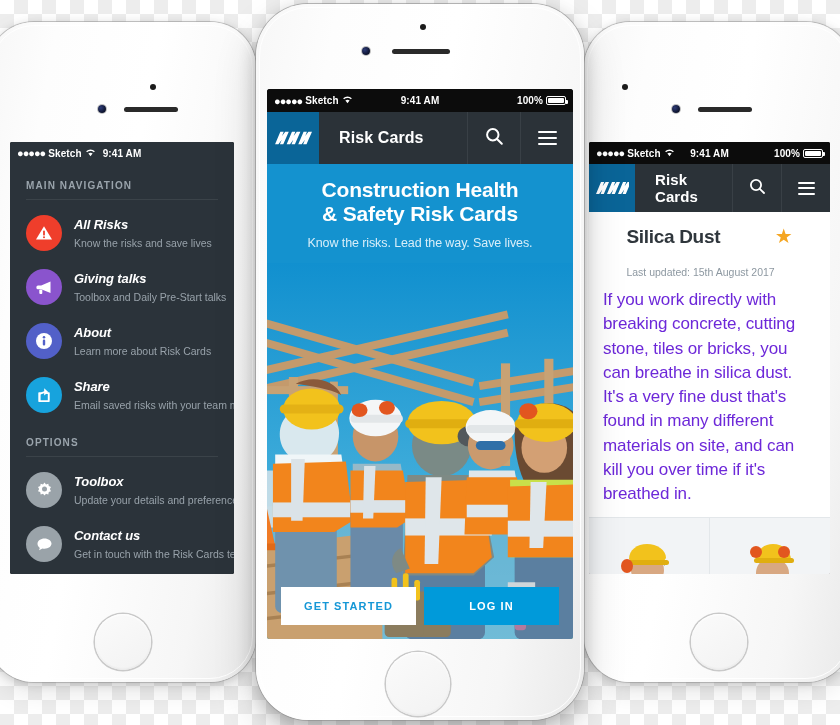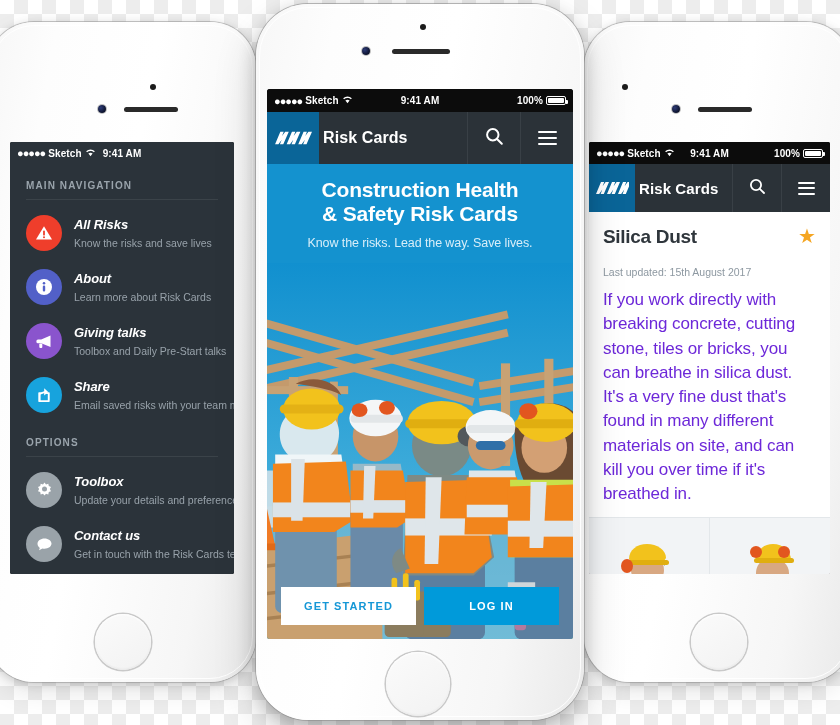--- a/index.html
+++ b/index.html
@@ -105,21 +105,21 @@
     color: #fff;
   }
   .logo-box {
     background: #0a6598;
     display: flex; align-items: center; justify-content: center;
   }
   .logo-glyph { display: block; }
   .nav-title {
     display: flex; align-items: center;
     font-weight: bold;
-    padding-left: 4px;
+    padding-left: 20px;
     flex: 1;
     letter-spacing: 0.1px;
   }
   .nav-btn {
     display: flex; align-items: center; justify-content: center;
     border-left: 1px solid rgba(255,255,255,0.07);
   }
   .hamburger { display: flex; flex-direction: column; gap: 3.5px; }
   .hamburger span { display:block; background:#fff; border-radius: 1px; }
 
@@ -177,21 +177,21 @@
     display: flex; align-items: center; justify-content: center;
   }
   .d-text { min-width: 0; }
   .d-title { color: #ffffff; font-size: 13px; font-weight: bold; line-height: 1.2; letter-spacing: -0.1px; font-style: italic; }
   .d-sub {
     color: #98a2aa; font-size: 10.5px; line-height: 1.3; margin-top: 2px;
     white-space: nowrap;
   }
 
   
-  .card-page { background: #ffffff; height: 100%; display: flex; flex-direction: column; }
+  .card-page { background: #ffffff; height: 100%; display: flex; flex-direction: column; align-items: center; }
   .card-head { padding: 14px 14px 10px; display: flex; align-items: flex-start; }
   .card-head .ct { flex: 1; min-width: 0; }
   .card-title { font-size: 19px; font-weight: bold; color: #2f363c; letter-spacing: -0.3px; white-space: nowrap; }
   .card-date { font-size: 10.5px; color: #8d98a1; margin-top: 18px; white-space: nowrap; }
   .card-body {
     padding: 0 14px 10px;
     font-size: 17px; line-height: 1.43; color: #6d28d9;
     letter-spacing: -0.1px;
   }
   .panels { display: flex; flex: 1; border-top: 1px solid #e3e7ea; }
@@ -254,43 +254,43 @@
                   <circle cx="10" cy="14.3" r="1" fill="#ef3e2b"></circle>
                 </svg>
             </span>
             <span class="d-text">
               <span class="d-title">All Risks</span>
               <span class="d-sub">Know the risks and save lives</span>
             </span>
           </div>
 
           <div class="drawer-item">
+            <span class="d-icon" style="background:#8a54cd;">
+              <svg width="21" height="21" viewBox="0 0 21 21">
+                  <path d="M4 8.5h3.2L16.5 4.6v11.5L7.2 12.3H4a1.6 1.6 0 0 1-1.6-1.6V10.1A1.6 1.6 0 0 1 4 8.5z" fill="#fff"></path>
+                  <rect x="5.3" y="12.6" width="3" height="4.4" rx="1" fill="#fff"></rect>
+                </svg>
+            </span>
+            <span class="d-text">
+              <span class="d-title">Giving talks</span>
+              <span class="d-sub">Toolbox and Daily Pre-Start talks</span>
+            </span>
+          </div>
+
+          <div class="drawer-item">
             <span class="d-icon" style="background:#5260c8;">
               <svg width="20" height="20" viewBox="0 0 20 20">
                   <circle cx="10" cy="10" r="8" fill="#fff"></circle>
                   <circle cx="10" cy="6.3" r="1.25" fill="#5260c8"></circle>
                   <rect x="8.8" y="8.6" width="2.4" height="6" rx="1.1" fill="#5260c8"></rect>
                 </svg>
             </span>
             <span class="d-text">
               <span class="d-title">About</span>
               <span class="d-sub">Learn more about Risk Cards</span>
-            </span>
-          </div>
-
-          <div class="drawer-item">
-            <span class="d-icon" style="background:#8a54cd;">
-              <svg width="21" height="21" viewBox="0 0 21 21">
-                  <path d="M4 8.5h3.2L16.5 4.6v11.5L7.2 12.3H4a1.6 1.6 0 0 1-1.6-1.6V10.1A1.6 1.6 0 0 1 4 8.5z" fill="#fff"></path>
-                  <rect x="5.3" y="12.6" width="3" height="4.4" rx="1" fill="#fff"></rect>
-                </svg>
-            </span>
-            <span class="d-text">
-              <span class="d-title">Giving talks</span>
-              <span class="d-sub">Toolbox and Daily Pre-Start talks</span>
             </span>
           </div>
 
           <div class="drawer-item">
             <span class="d-icon" style="background:#17a3dd;">
               <svg width="20" height="20" viewBox="0 0 20 20">
                   <path d="M5 7.2h3.4v1.9H6.6v6.2h7.2V9.1h-1.7V7.2H15a.7.7 0 0 1 .7.7v8.3a.7.7 0 0 1-.7.7H5a.7.7 0 0 1-.7-.7V7.9A.7.7 0 0 1 5 7.2z" fill="#fff"></path>
                   <path d="M10.2 3.3l4 3.6-4 3.6V8.3c-2 .1-3.2.9-4.1 2.3.3-2.6 1.8-4 4.1-4.3V3.3z" fill="#fff"></path>
                 </svg>
             </span>

